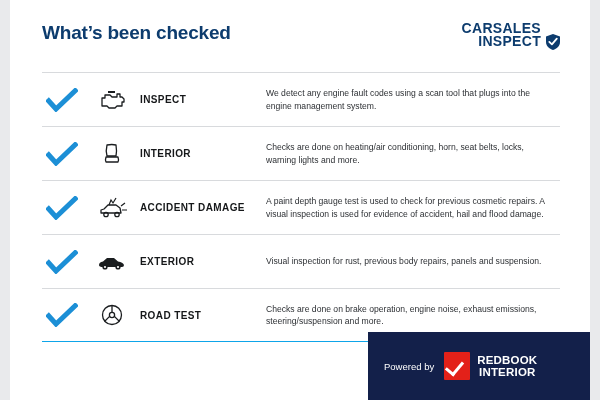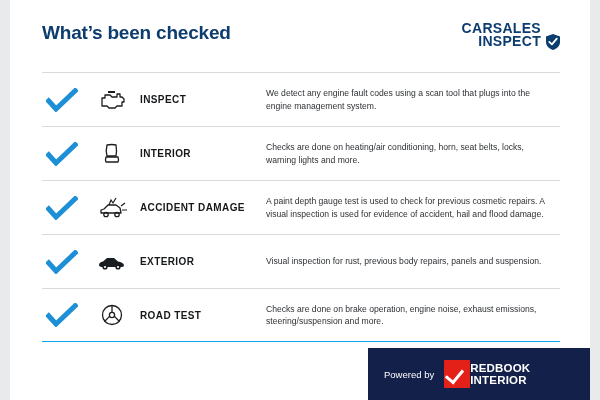--- a/index.html
+++ b/index.html
@@ -80,33 +80,33 @@
     font-size: 8.6px;
     line-height: 12.5px;
     color: #2d3034;
     padding-left: 6px;
     padding-right: 4px;
   }
 
   .footer {
     position: absolute;
     right: 10px; bottom: 0;
-    width: 222px; height: 52px;
+    width: 222px; height: 68px;
     background: #13204a;
     display: flex;
     align-items: center;
     padding-left: 16px;
     gap: 10px;
   }
   .powered {
     font-size: 9.5px;
     color: #ffffff;
     font-weight: normal;
   }
-  .rb-logo { display: flex; align-items: center; gap: 0; }
+  .rb-logo { display: flex; align-items: center; gap: 7px; text-align: center; }
   .rb-mark {
     width: 26px; height: 28px;
     background: #e32119;
     position: relative;
     border-radius: 1px;
   }
   .rb-mark:after {
     content: "";
     position: absolute;
     left: 5px; top: 6px;

